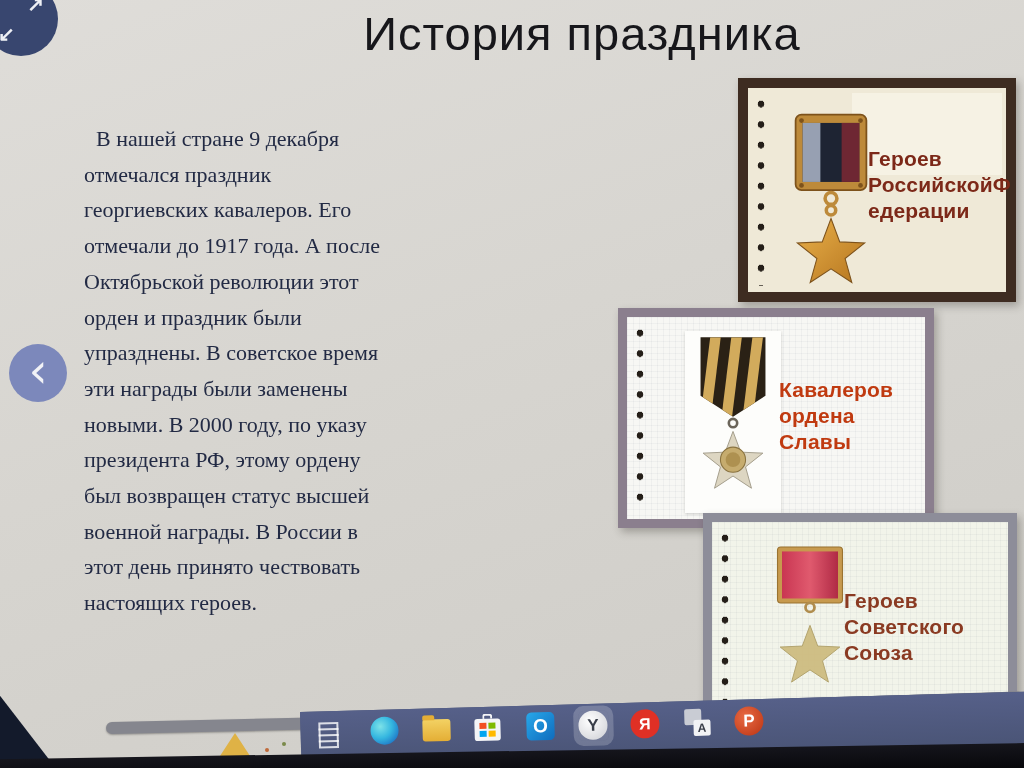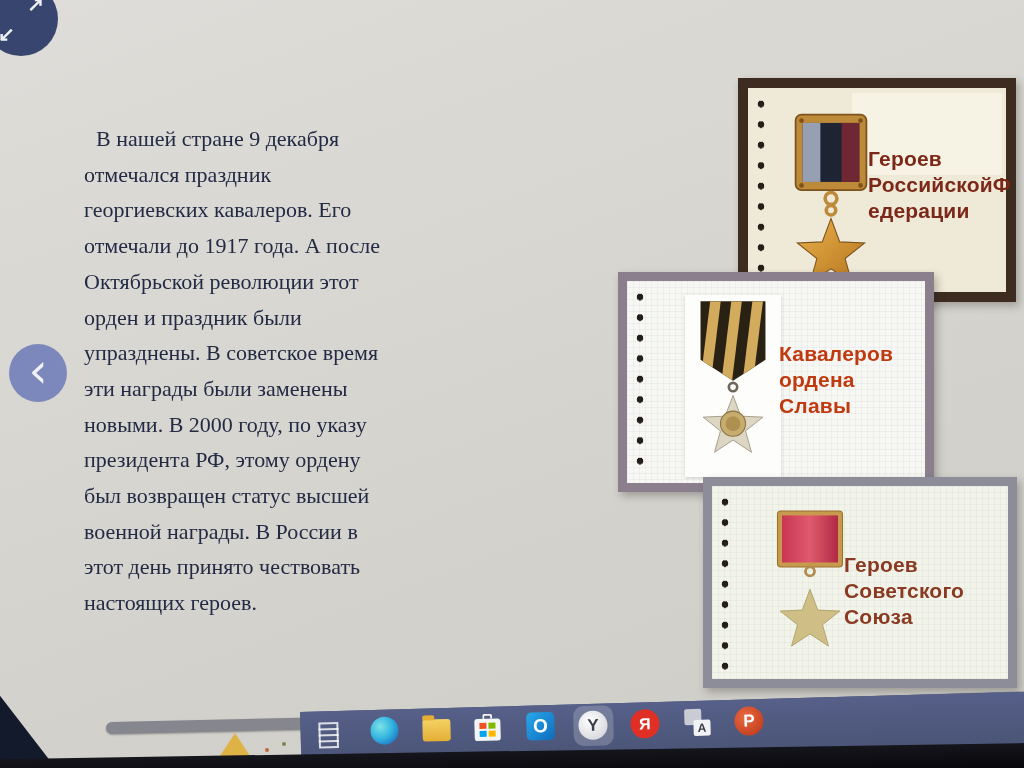--- a/index.html
+++ b/index.html
@@ -40,20 +40,21 @@
 
   
   .card { position:absolute; box-sizing:border-box; box-shadow:3px 4px 8px rgba(40,35,30,.30);text-decoration:underline; }
   .card1 { left:738px; top:78px;  width:278px; height:224px; border:10px solid #3e2c21; background:#efe9d7; z-index:1; }
   .card2 { left:618px; top:272px; width:316px; height:220px; border:9px  solid #8b7f8e; background:#f7f7f4; z-index:2; }
   .card3 { left:703px; top:477px; width:314px; height:211px; border:9px  solid #8d8d99; background:#f2f4ea; z-index:3; }
   .card2, .card3 {
     background-image:linear-gradient(rgba(120,130,150,.07) 1px, transparent 1px),
                      linear-gradient(90deg, rgba(120,130,150,.07) 1px, transparent 1px);
     background-size:6px 6px;
+    margin-top:36px;
   }
   .spiral {
     position:absolute; left:5px; top:6px; bottom:6px; width:16px;
     background-image:radial-gradient(circle 3.6px at 8px 10px, #241e18 88%, transparent 100%);
     background-size:16px 20.5px; background-repeat:repeat-y;
   }
   .medal-box { position:absolute; }
   .medal-box.boxed { background:#fdfdfb; box-shadow:0 1px 3px rgba(0,0,0,.18); }
   .m1 { left:24px;  top:18px; width:118px; height:192px; }
   .m2 { left:58px;  top:14px; width:96px;  height:178px; padding:2px 0; }
@@ -119,20 +120,21 @@
     clip-path:polygon(0 12%, 58% 100%, 0 100%); z-index:6; }
   .wallpaper-triangle { position:absolute; left:218px; top:733px; width:0; height:0; z-index:6;
     border-left:17px solid transparent; border-right:17px solid transparent; border-bottom:26px solid #dfb246; }
   .wp-dot { position:absolute; width:4px; height:4px; border-radius:50%; z-index:6; }
 </style>
 </head>
 <body>
 
 <div id="stage">
 
+  <h1 class="slide-title">История праздника</h1>
 
   <div class="expand-btn" title="">
     <span class="a-up">↗</span>
     <span class="a-down">↙</span>
   </div>
 
   <div class="prev-btn">
     <span>‹</span>
   </div>
 

